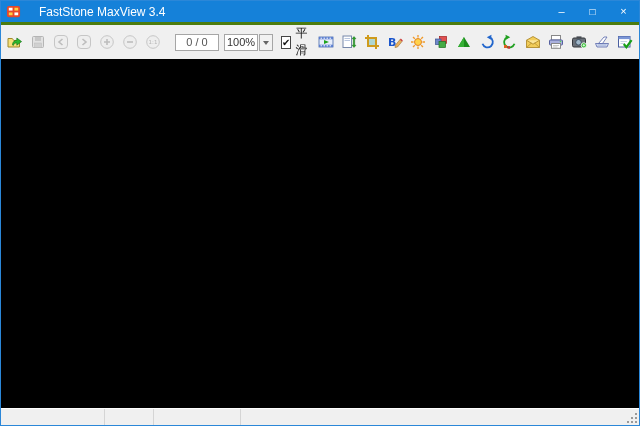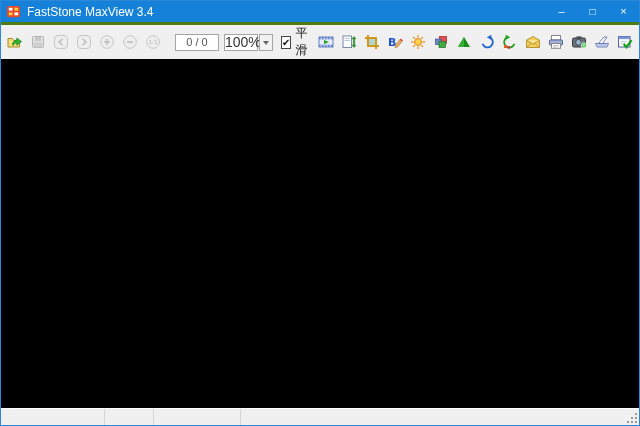--- a/index.html
+++ b/index.html
@@ -2,36 +2,36 @@
 <html><head>
 <meta charset="utf-8">
 <style>
   html,body{margin:0;padding:0;background:#888;}
   body{width:640px;height:426px;font-family:"Liberation Sans","DejaVu Sans",sans-serif;}
   .window{width:638px;height:424px;border:1px solid #2b87d8;display:flex;flex-direction:column;background:#f0f0f0;overflow:hidden;}
 
   
   .titlebar{flex:0 0 21px;background:#1581d9;display:flex;align-items:center;color:#fff;font-size:12px;}
   .app-icon{width:15px;height:15px;margin:0 6px 0 5px;flex:0 0 15px;}
-  .title-text{white-space:nowrap;}
+  .title-text{white-space:nowrap;margin-left:12px;}
   .tb-spacer{flex:1;}
   .win-btn{width:31px;height:21px;display:flex;align-items:center;justify-content:center;font-size:11px;line-height:11px;color:#fff;}
   .win-btn.max{font-size:10px;}
 
   
   .menubar{flex:0 0 19px;display:flex;align-items:center;padding-left:3px;font-size:12px;background:#f0f0f0;color:#1a1a1a;}
   .menu-item{padding:2px 6px;white-space:nowrap;}
 
   
   .toolbar{flex:0 0 22px;display:flex;align-items:center;padding:0 2px;background:#f0f0f0;border-top:3px solid #4d7c0f;}
   .tbtn{width:23px;height:20px;display:flex;align-items:center;justify-content:center;flex:0 0 23px;}
   .tbtn svg{width:16px;height:16px;display:block;}
   .counter{width:42px;height:15px;flex:0 0 42px;background:#fff;border:1px solid #a6a6a6;font-size:11px;color:#555;text-align:center;line-height:15px;margin-left:11px;}
   .zoom-combo{display:flex;align-items:center;margin-left:5px;}
-  .zoom-field{width:32px;height:15px;background:#fff;border:1px solid #a6a6a6;font-size:14px;color:#333;text-align:center;line-height:15px;}
+  .zoom-field{width:32px;height:15px;background:#fff;border:1px solid #a6a6a6;font-size:11px;color:#333;text-align:center;line-height:15px;}
   .zoom-drop{width:12px;height:15px;background:#f2f2f2;border:1px solid #a6a6a6;margin-left:1px;display:flex;align-items:center;justify-content:center;}
   .drop-arrow{width:0;height:0;border:3px solid transparent;border-top:4px solid #666;margin-top:4px;}
   .smooth{display:flex;align-items:center;margin-left:8px;font-size:12px;color:#111;}
   .checkbox{width:11px;height:11px;background:#fff;border:1px solid #454545;font-size:10px;line-height:11px;text-align:center;color:#111;margin-right:4px;}
   .right-group{display:flex;margin-left:4px;}
   .fullscreen-btn{margin-left:auto;margin-right:2px;}
 
   
   .canvas{flex:1;background:#000;}
 

